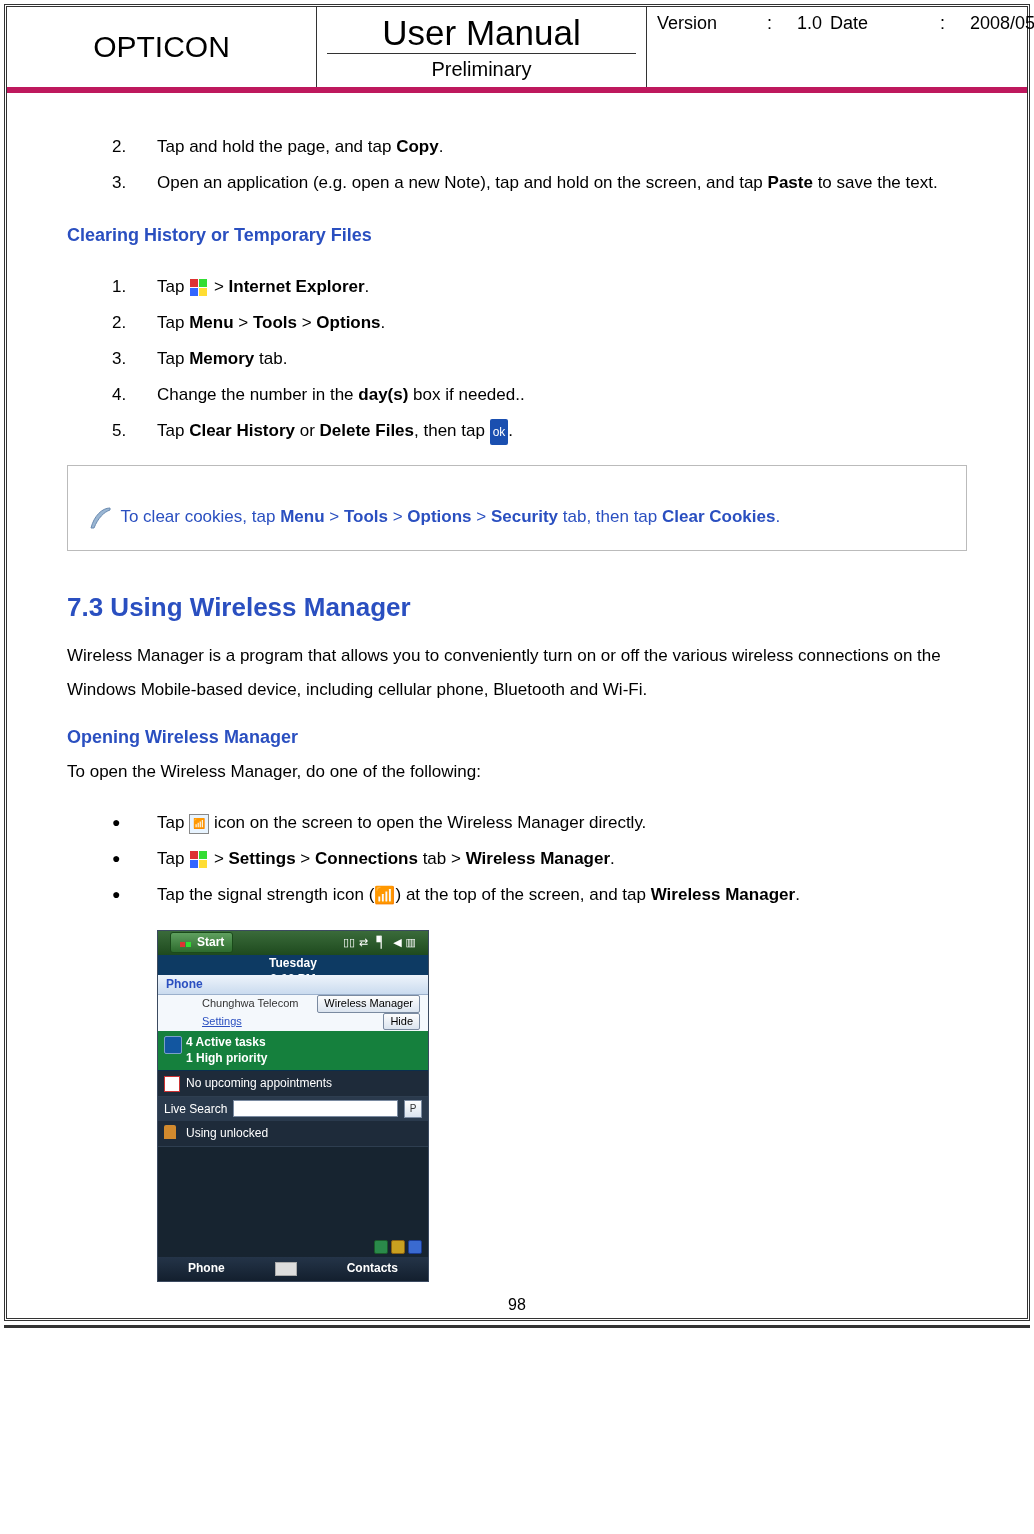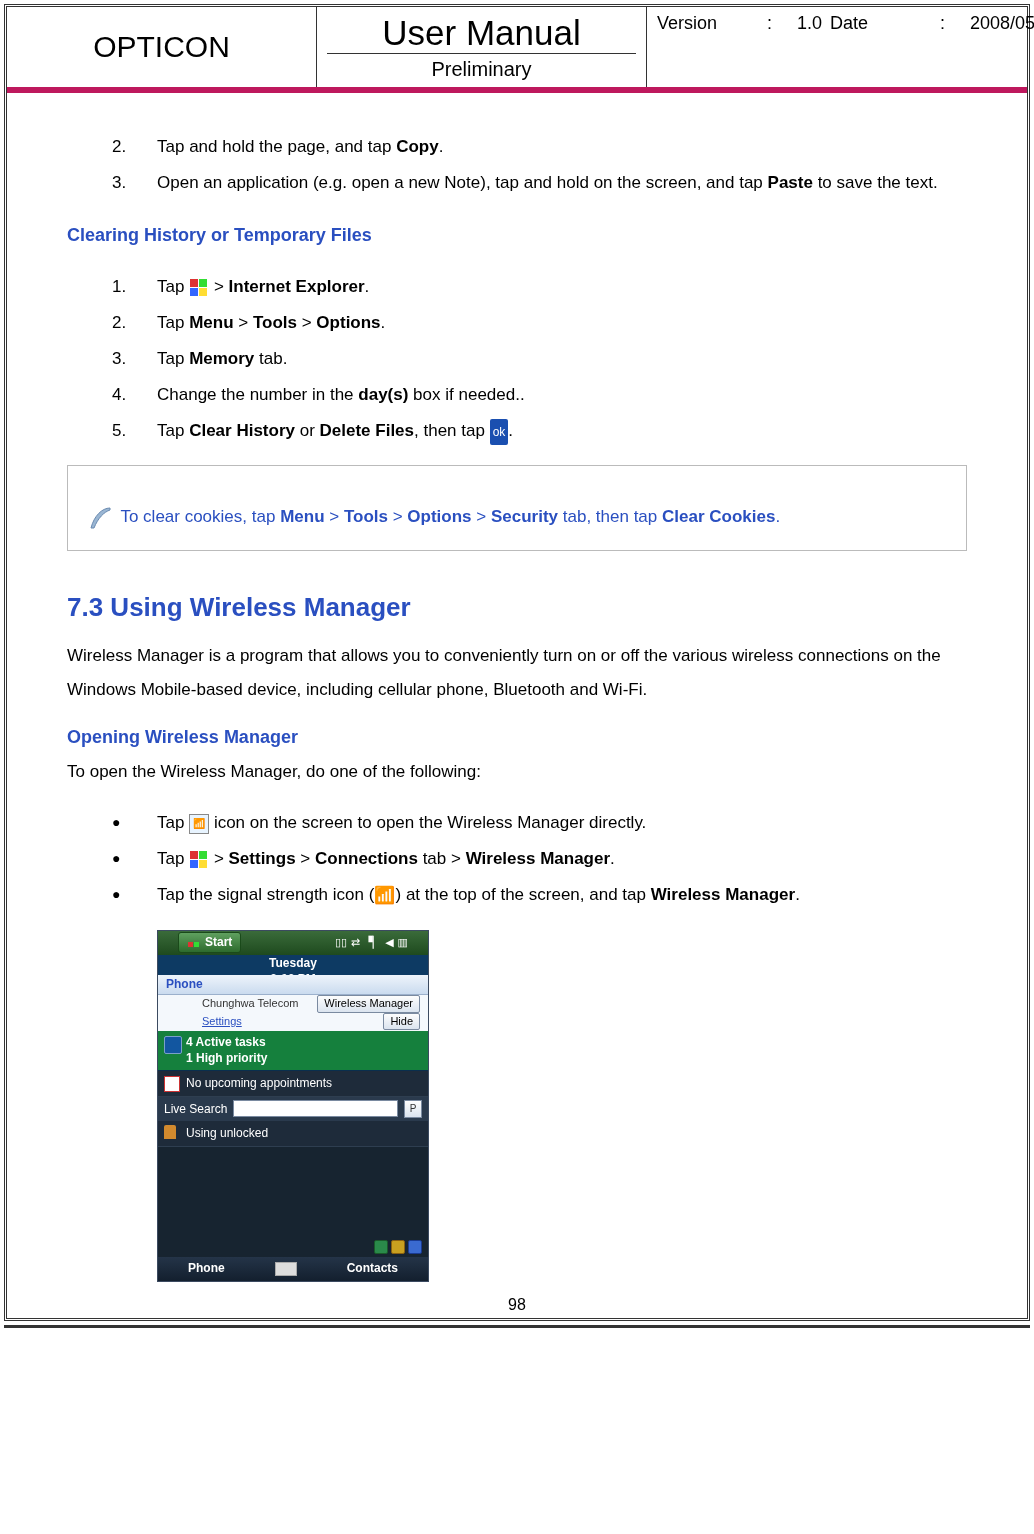--- a/index.html
+++ b/index.html
@@ -166,21 +166,21 @@
     position: relative;
     display: flex;
     flex-direction: column;
     line-height: 1.4;
   }
   .ss-topbar {
     height: 24px;
     background: linear-gradient(to bottom, #3a6b3a, #1e4a1e);
     display: flex;
     align-items: center;
-    padding: 0 20px;
+    padding: 0 12px;
     gap: 8px;
   }
   .ss-startbtn {
     display: flex;
     align-items: center;
     gap: 4px;
     background: linear-gradient(to bottom, #5fa05f, #2d6b2d);
     border: 1px solid #1a4a1a;
     border-radius: 3px;
     padding: 1px 8px;

